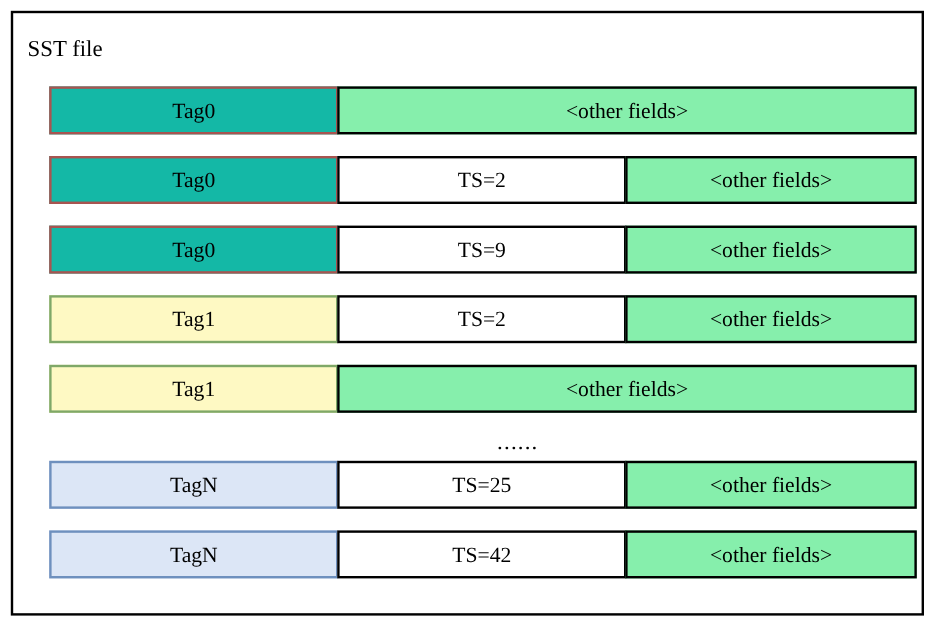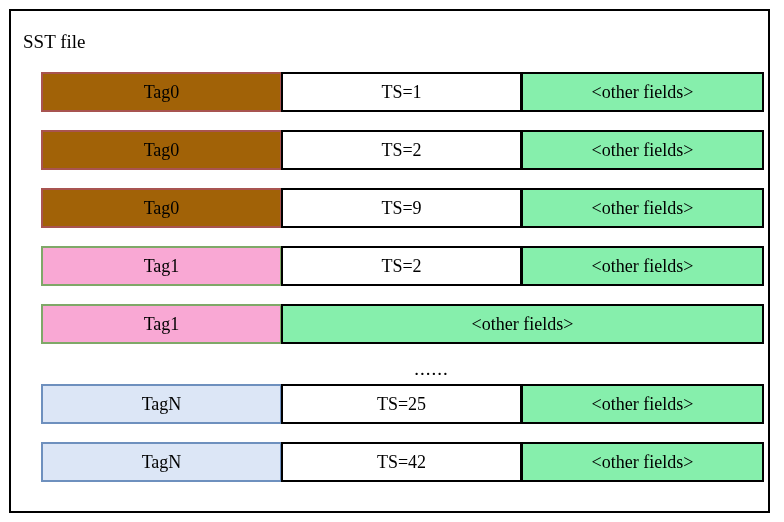--- a/index.html
+++ b/index.html
@@ -65,25 +65,25 @@
     white-space: nowrap;
   }
 
   
   .cell-tag {
     width: 241px;
     border: 2px solid #000000;
     background: #ffffff;
   }
   .cell-tag.tag-pink {
-    background: #a16207;
+    background: #14b8a6;
     border-color: #a85450;
   }
   .cell-tag.tag-green {
-    background: #f9a8d4;
+    background: #fef9c3;
     border-color: #7fa868;
   }
   .cell-tag.tag-blue {
     background: #dce6f6;
     border-color: #6e90be;
     text-align: right;
   }
 
   
   .cell-ts {
@@ -125,21 +125,20 @@
 
 <div id="canvas">
 
   <div class="sst-frame">
 
     <div class="sst-title">SST file</div>
 
     <div id="rows-host">
         <div class="record-row" style="top: 61px;">
           <div class="cell cell-tag tag-pink">Tag0</div>
-          <div class="cell cell-ts">TS=1</div>
           <div class="cell cell-other">&lt;other fields&gt;</div>
         </div>
         <div class="record-row" style="top: 119px;">
           <div class="cell cell-tag tag-pink">Tag0</div>
           <div class="cell cell-ts">TS=2</div>
           <div class="cell cell-other">&lt;other fields&gt;</div>
         </div>
         <div class="record-row" style="top: 177px;">
           <div class="cell cell-tag tag-pink">Tag0</div>
           <div class="cell cell-ts">TS=9</div>

